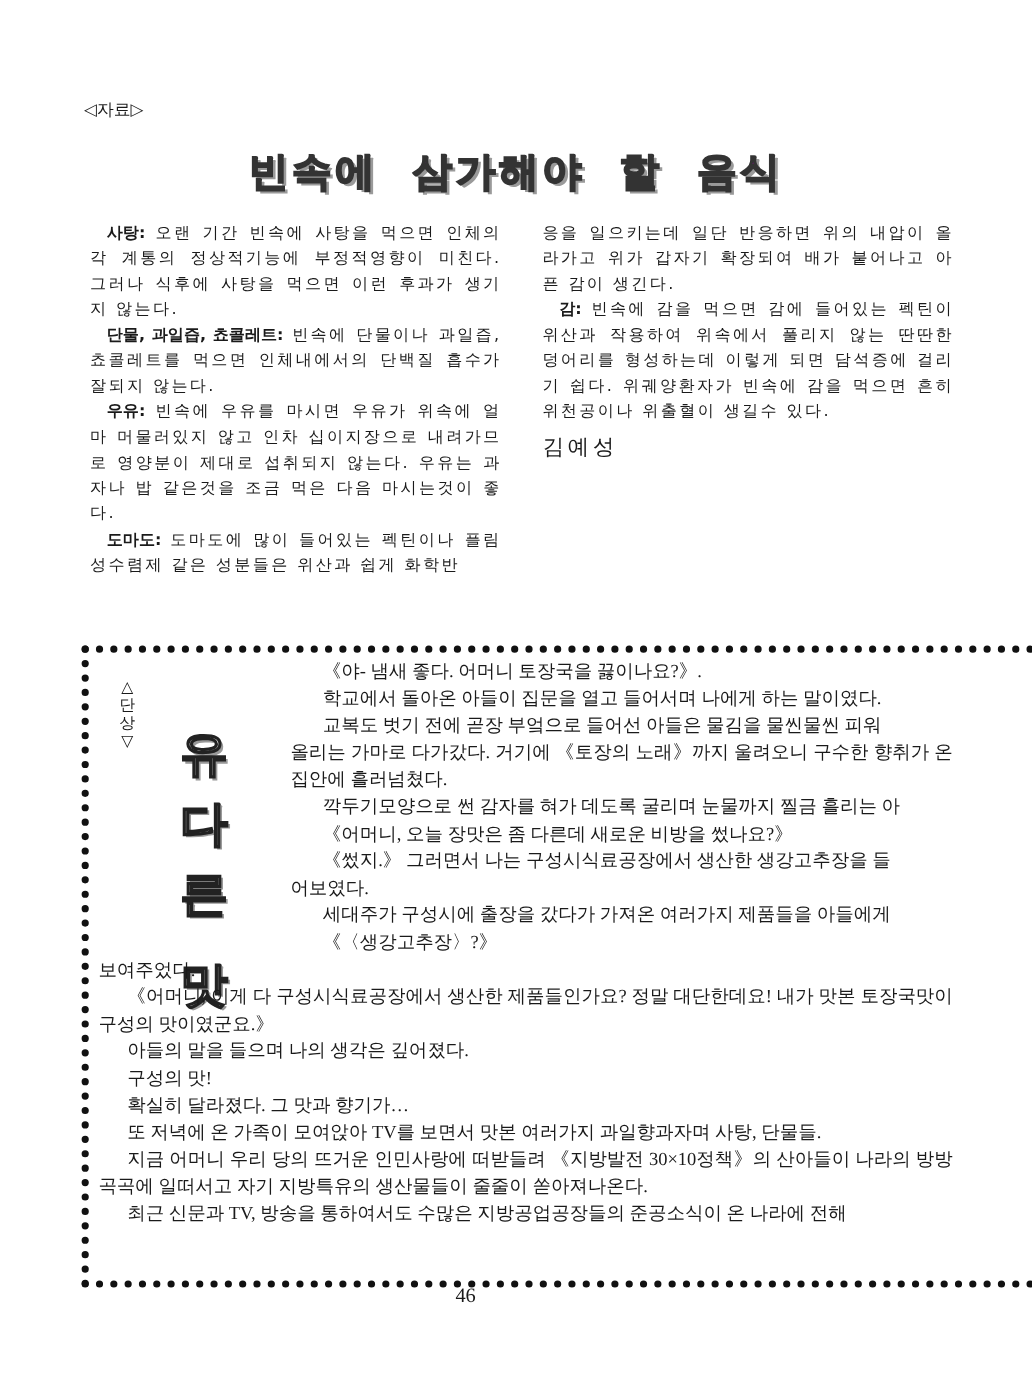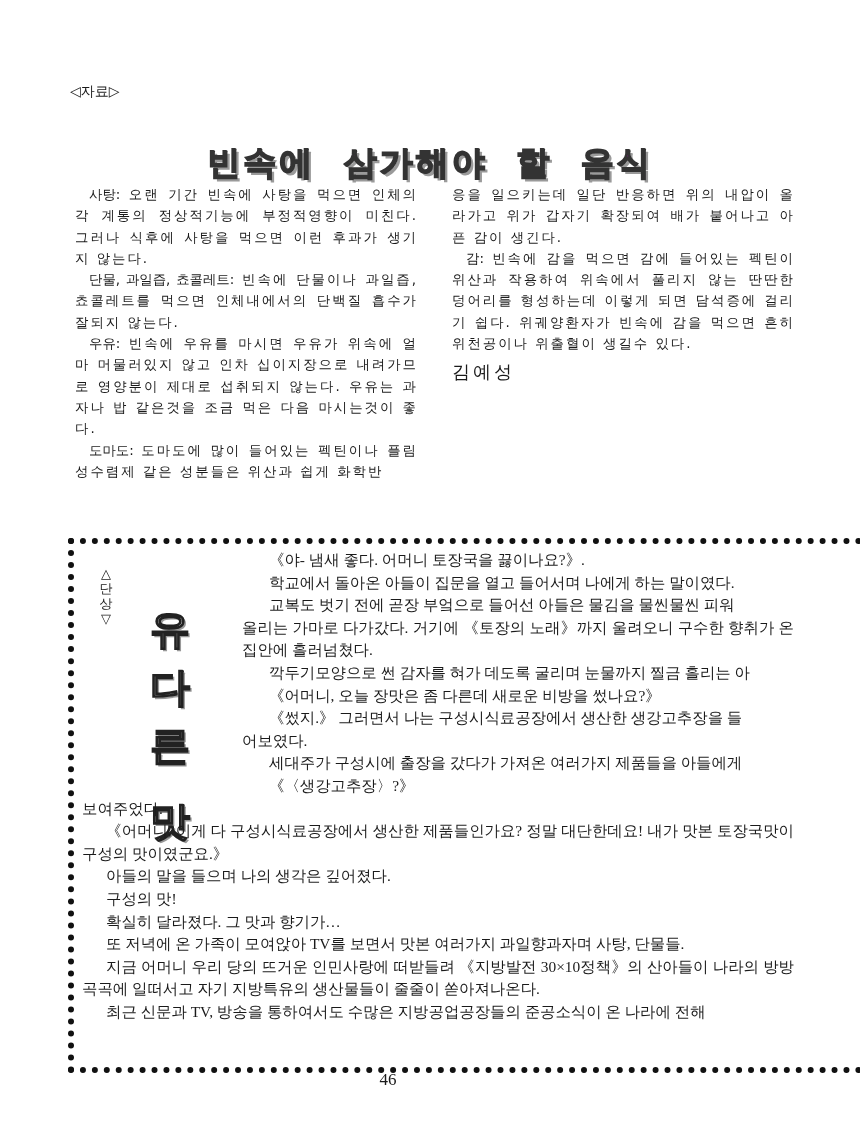--- a/index.html
+++ b/index.html
@@ -12,34 +12,33 @@
     position: absolute; left: 70px; top: 83px;
     font-size: 14px; letter-spacing: 0px;
   }
   .main-title {
     position: absolute; left: 0; width: 860px; top: 121px;
     text-align: center;
     font-size: 33px; font-weight: bold; letter-spacing: 3px; word-spacing: 14px;
     color: #701a75;
     -webkit-text-stroke: 1.6px #333333;
     text-shadow: 3px 3px 0 #9a9a9a;
-    margin-top: 20px;
   }
   .columns {
     position: absolute; left: 75px; top: 184px; width: 720px;
     display: flex; justify-content: space-between;
   }
   .col { width: 343px; }
   .col p {
     margin: 0; font-size: 13.4px; line-height: 21.3px;
     text-align: justify; letter-spacing: 2px;
     font-family: "DejaVu Sans", sans-serif;
   }
   .col p.ind { text-indent: 14px; }
-  .col b { font-weight: normal; letter-spacing: 0px; margin-top: 28px; }
+  .col b { font-weight: bold; letter-spacing: 0px; margin-top: 28px; }
   .author {
     font-size: 18px; margin-top: 6px; letter-spacing: 3px;
   }
   
   .story-box {
     position: absolute; left: 68px; top: 538px; width: 800px; height: 523px;
     border-top: 6px dotted #111;
     border-left: 6px dotted #111;
     border-bottom: 6px dotted #111;
   }

